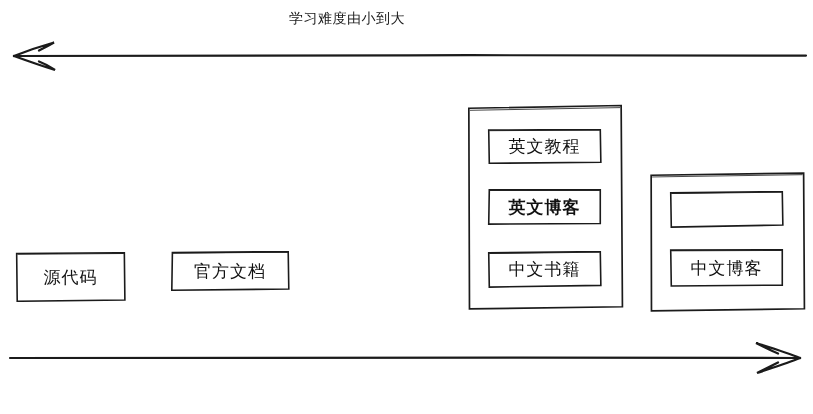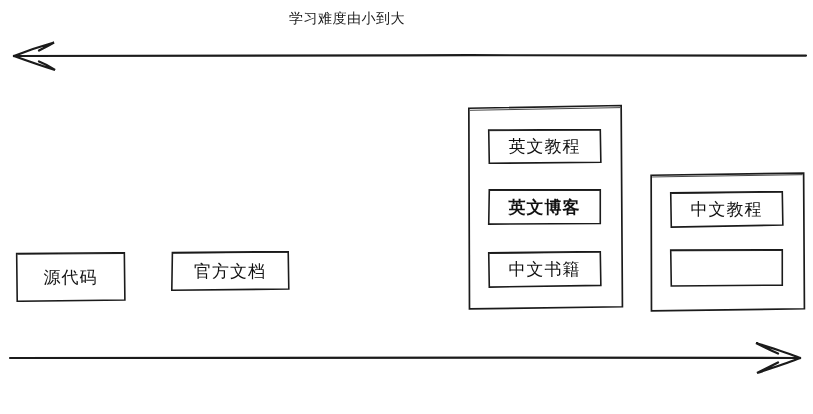--- a/index.html
+++ b/index.html
@@ -153,24 +153,24 @@
     <svg class="sketch" preserveAspectRatio="none" viewBox="0 0 100 100">
       <path d="M2,3 L98.5,1.5 L99,97 L2.2,98.5 Z" stroke="#1b1b1b" stroke-width="1.7" fill="#ffffff" vector-effect="non-scaling-stroke"></path>
       <path d="M2.6,4.2 L97.8,2.6" stroke="#1b1b1b" stroke-width="0.8" fill="none" vector-effect="non-scaling-stroke"></path>
     </svg>
 
     <div class="node" id="group-1-node-0" style="left: 21px; top: 20px; width: 115px; height: 37px;">
       <svg class="sketch" preserveAspectRatio="none" viewBox="0 0 100 100">
         <path d="M1.5,5 L98.5,1.5 L99,92 L2,97.5 Z" stroke="#1b1b1b" stroke-width="1.6" fill="#ffffff" vector-effect="non-scaling-stroke"></path>
         <path d="M2.2,6.8 L98,3.2" stroke="#1b1b1b" stroke-width="0.9" fill="none" vector-effect="non-scaling-stroke"></path>
       </svg>
-      <span class="node-label">中文教程</span>
     </div>
 
     <div class="node" id="group-1-node-1" style="left: 21px; top: 78px; width: 115px; height: 38px;">
       <svg class="sketch" preserveAspectRatio="none" viewBox="0 0 100 100">
         <path d="M1.5,3 L98.5,2 L98.5,95 L2,97.5 Z" stroke="#1b1b1b" stroke-width="1.6" fill="#ffffff" vector-effect="non-scaling-stroke"></path>
         <path d="M2.2,4.8 L98,3.8" stroke="#1b1b1b" stroke-width="0.9" fill="none" vector-effect="non-scaling-stroke"></path>
       </svg>
+      <span class="node-label">中文博客</span>
     </div>
   </div>
 
 </div>
 
 </body></html>

